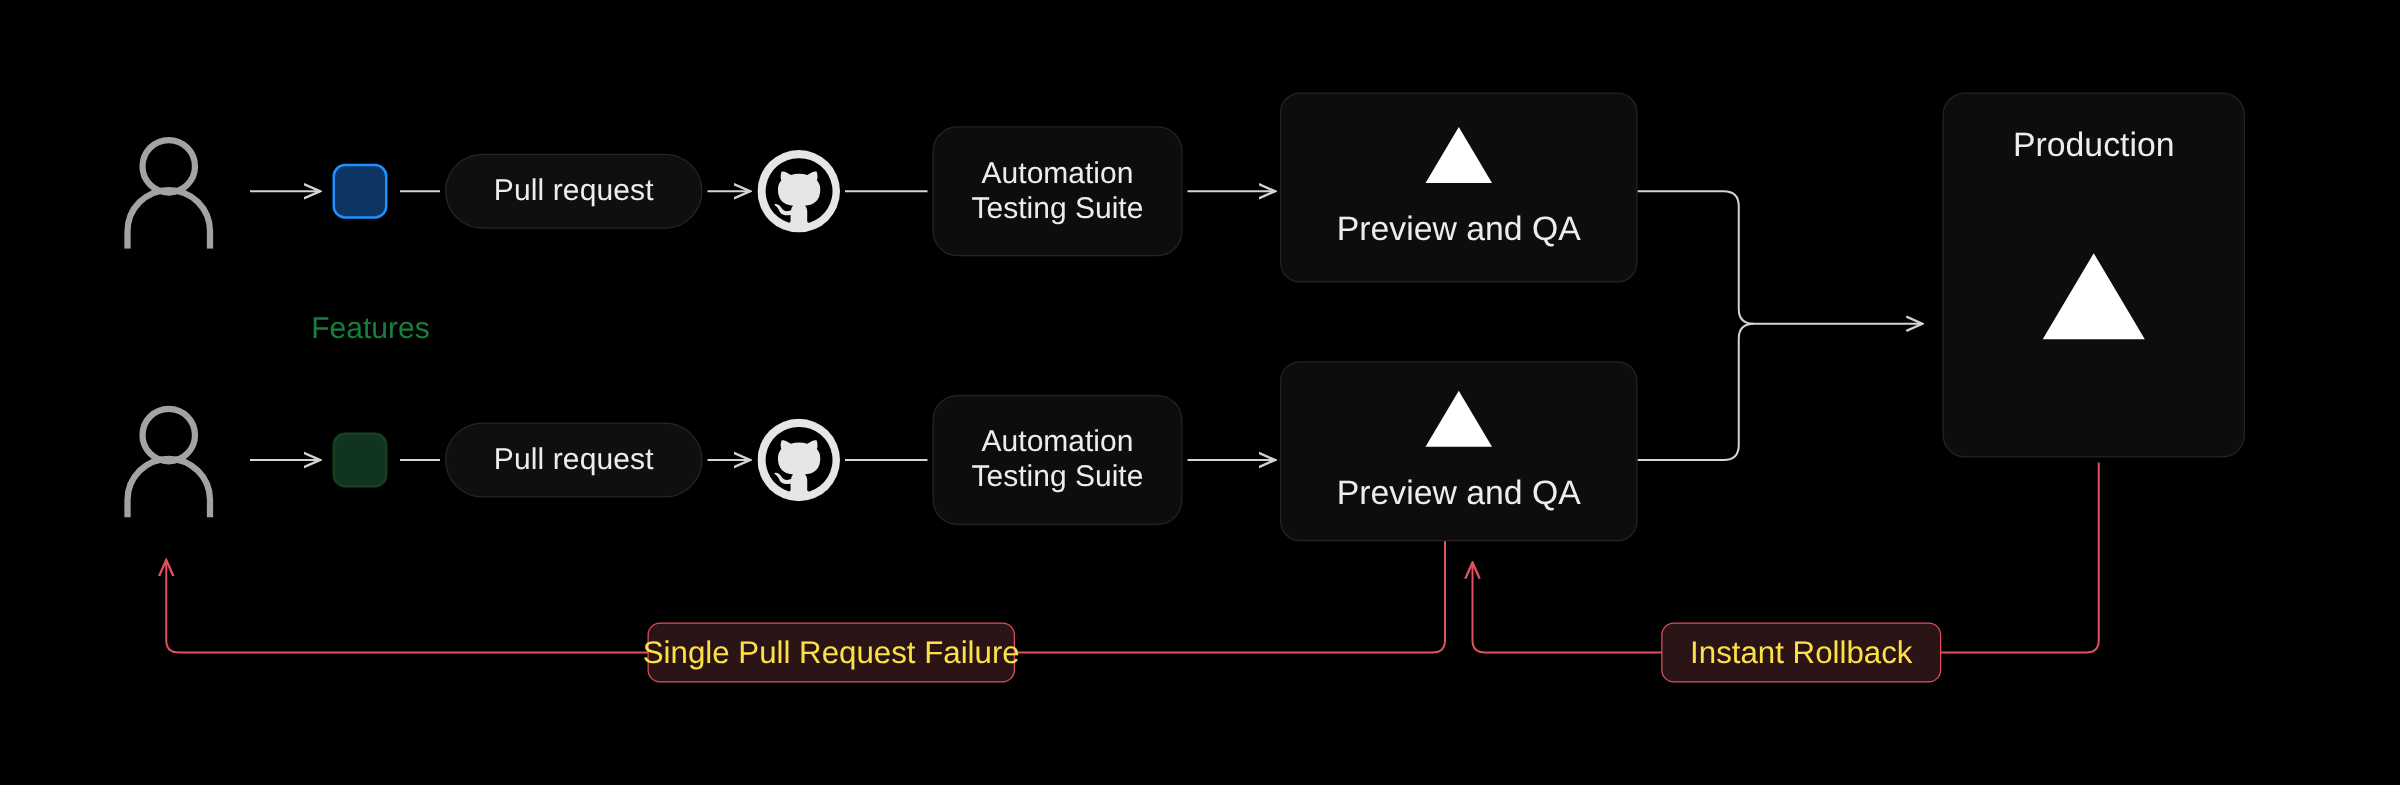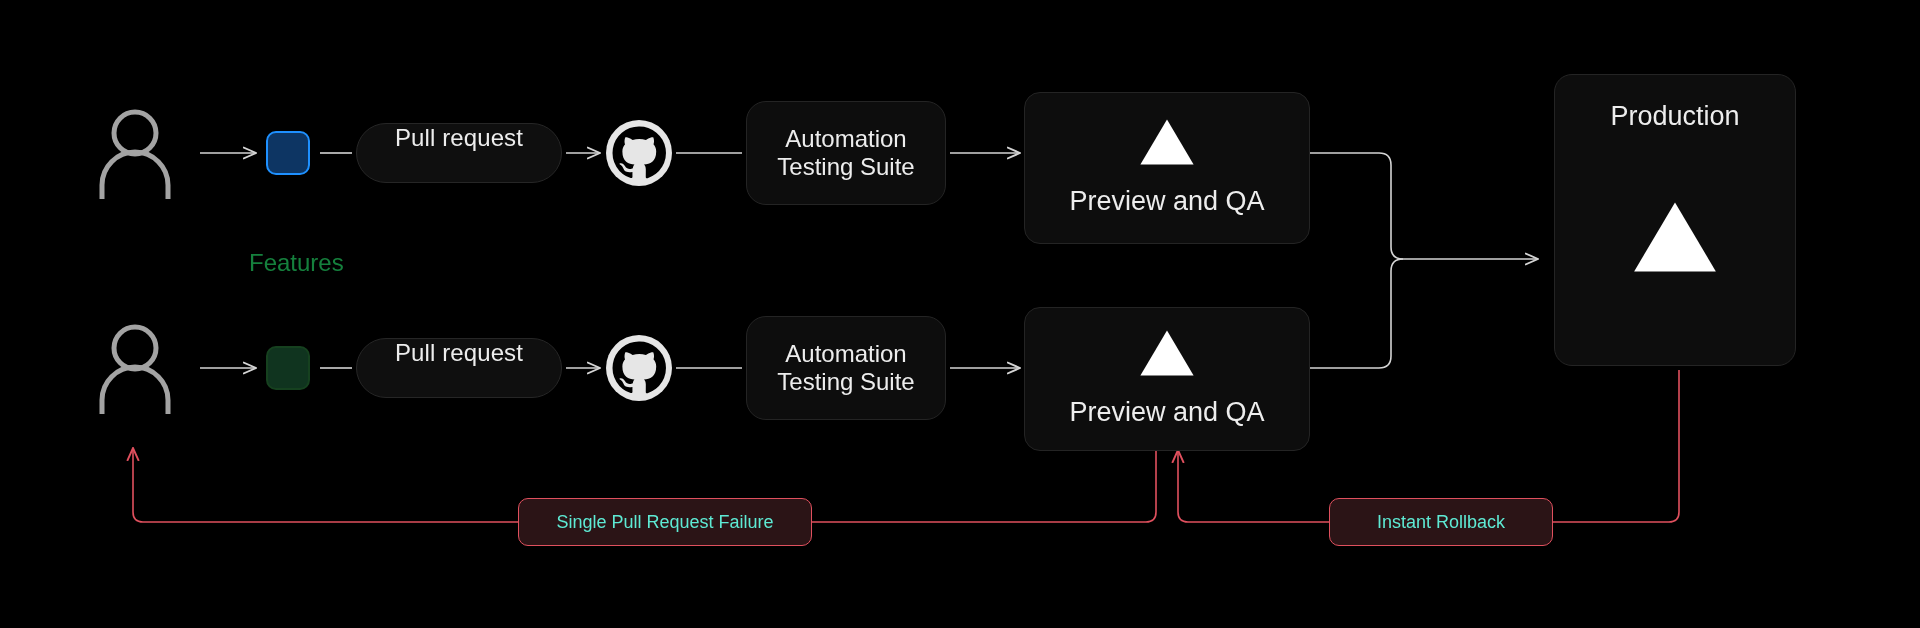--- a/index.html
+++ b/index.html
@@ -41,20 +41,21 @@
     border-radius: 10px;
     border: 2px solid;
     box-sizing: border-box;
   }
   .chip.blue { background: #0d3563; border-color: #1e90ff; }
   .chip.green { background: #10341f; border-color: #16411f; }
 
   
   .pill {
     display: flex;
+    align-items: center;
     justify-content: center;
     background: #0f0f0f;
     border: 1px solid #262626;
     border-radius: 999px;
     color: #ededed;
     font-size: 24px;
     letter-spacing: .1px;
     white-space: nowrap;
   }
 
@@ -76,21 +77,20 @@
     font-size: 24px;
     line-height: 1.16;
     text-align: center;
     white-space: pre-line;
   }
 
   .preview-card {
     border-radius: 16px;
     justify-content: center;
     gap: 20px;
-    margin-top: 18px;
   }
   .preview-card .card-label { font-size: 27px; }
 
   .prod-card {
     border-radius: 18px;
     justify-content: flex-start;
     padding-top: 26px;
     gap: 16px;
   }
   .prod-card .card-label { font-size: 27px; }
@@ -106,22 +106,22 @@
 
   
   .redchip {
     position: absolute;
     display: flex;
     align-items: center;
     justify-content: center;
     background: #2b1416;
     border: 1px solid #e0505e;
     border-radius: 10px;
-    color: #5eead4;
-    font-size: 18px;
+    color: #fde047;
+    font-size: 25px;
     white-space: nowrap;
     box-sizing: border-box;
   }
 </style>
 </head>
 <body>
 
 <div id="stage">
 
   <svg class="svg-layer" viewBox="0 0 1920 628" xmlns="http://www.w3.org/2000/svg">

